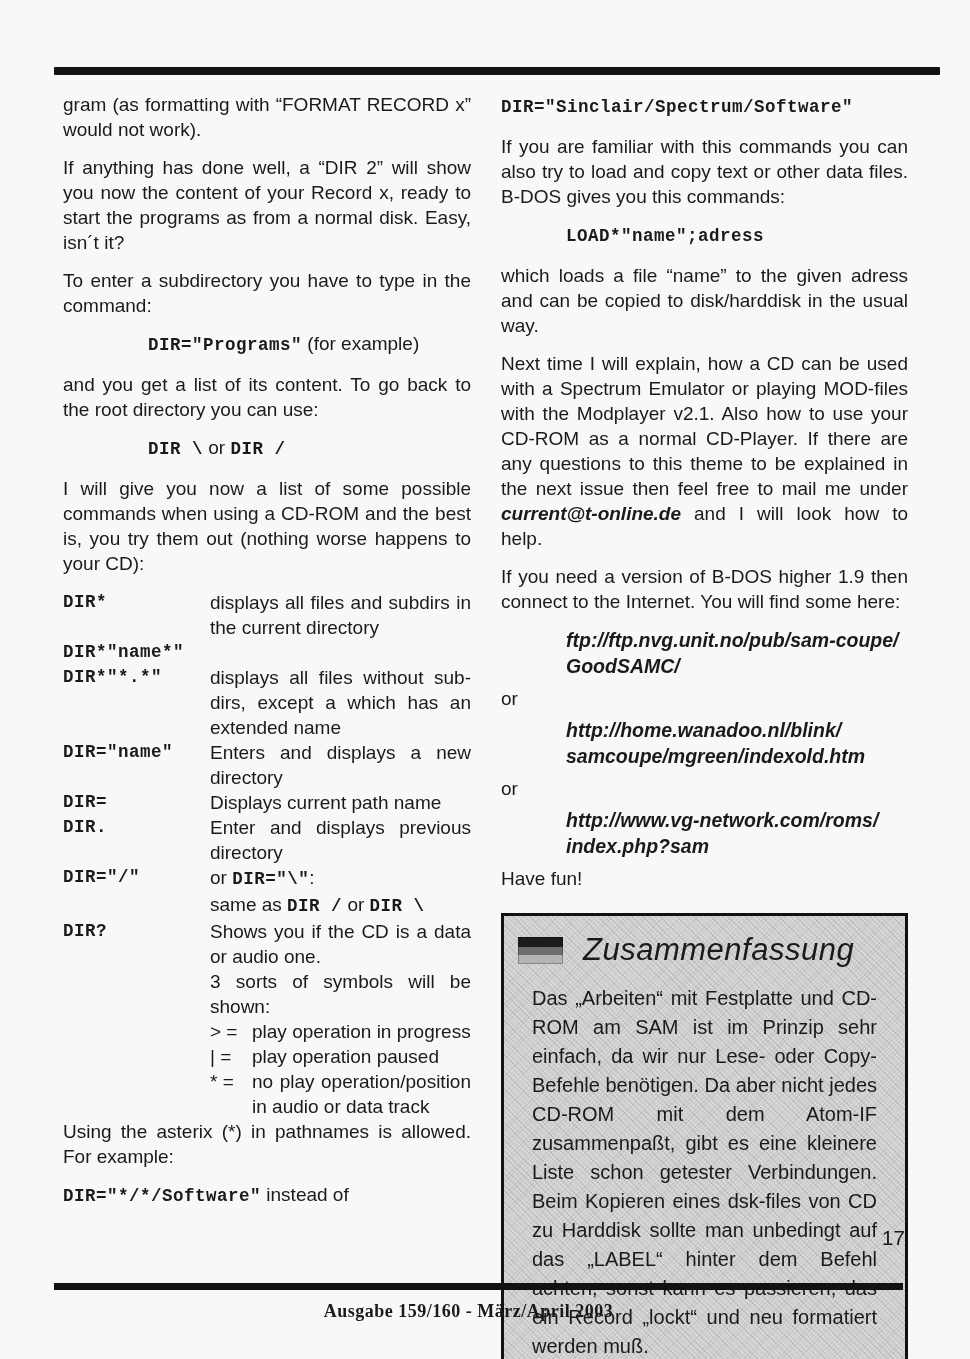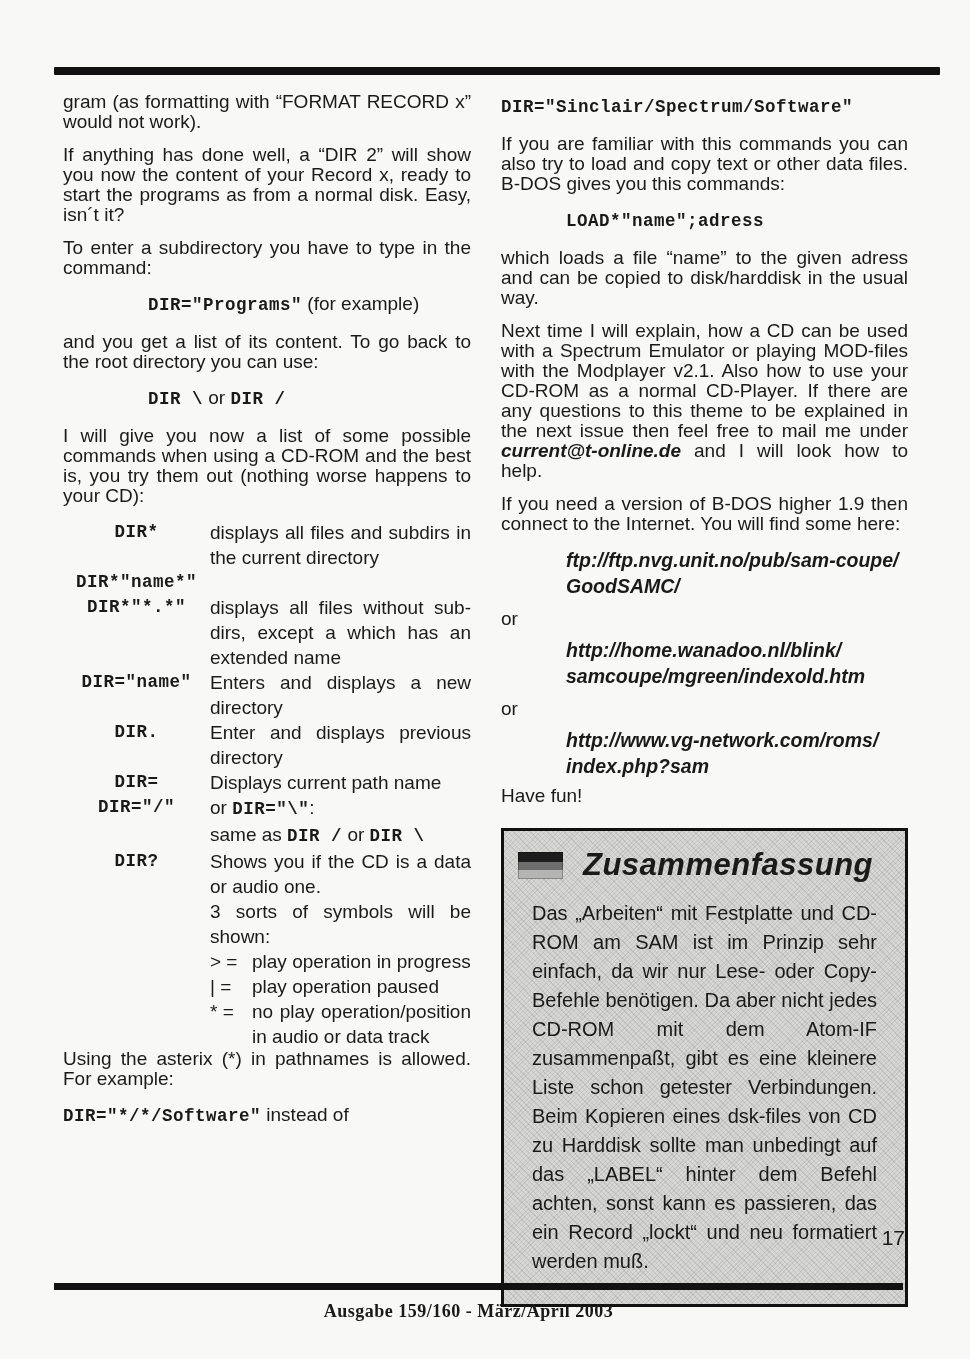--- a/index.html
+++ b/index.html
@@ -8,29 +8,29 @@
     width:970px;height:1359px;
     background:#f8f8f6;
     font-family:"Liberation Sans", sans-serif;
     color:#1a1a1a;
     overflow:hidden;
   }
   .top-rule{position:absolute;left:54px;top:67px;width:886px;height:8px;background:#121212;border-radius:1px;}
   .col{position:absolute;top:92px;}
   .col-left{left:63px;width:408px;}
   .col-right{left:501px;width:407px;}
-  p.body{margin:0 0 13px 0;font-size:19px;line-height:20px;text-align:justify;}
+  p.body{margin:0 0 13px 0;font-size:19px;line-height:25px;text-align:justify;}
   .code-line{margin:1px 0 14px 0;font-size:19px;line-height:25px;}
   .code-line.ind-l{padding-left:85px;}
   .code-line.ind-r{padding-left:65px;}
   .mono{font-family:"Liberation Mono","DejaVu Sans Mono",monospace;font-weight:700;font-size:17.5px;letter-spacing:.5px;}
   .bi{font-weight:700;font-style:italic;}
   .dir-table{margin:14px 0 0 0;font-size:19px;line-height:25px;}
   .dir-row{display:grid;grid-template-columns:147px 1fr;}
-  .dir-cmd{font-family:"Liberation Mono","DejaVu Sans Mono",monospace;font-weight:700;font-size:17.5px;letter-spacing:.5px;line-height:25px;text-align:center;}
+  .dir-cmd{font-family:"Liberation Mono","DejaVu Sans Mono",monospace;font-weight:700;font-size:17.5px;letter-spacing:.5px;line-height:25px;}
   .dir-desc{text-align:justify;}
   .sym-row{display:grid;grid-template-columns:42px 1fr;}
   .sym{white-space:nowrap;}
   .after-table{margin-top:17px;}
   .or-line{margin:0 0 6px 0;font-size:19px;line-height:25px;}
   .url-block{margin:4px 0 7px 0;padding-left:65px;font-size:19.5px;line-height:26px;}
   .summary-box{
     margin-top:22px;
     border:3px solid #111;
     background-color:#d7d7d5;
@@ -38,21 +38,21 @@
       repeating-linear-gradient(45deg, rgba(40,40,40,.10) 0 1px, rgba(0,0,0,0) 1px 4px),
       repeating-linear-gradient(-45deg, rgba(40,40,40,.08) 0 1px, rgba(0,0,0,0) 1px 3px);
     padding:14px 12px 12px 12px;
   }
   .summary-head{display:flex;align-items:center;gap:20px;margin:2px 0 10px 2px;}
   .flag{
     width:45px;height:27px;flex:0 0 45px;
     background:linear-gradient(to bottom,#1c1c1c 0 36%, #6e6e6e 36% 68%, #b4b4b2 68% 100%);
     box-shadow:0 0 0 1px rgba(0,0,0,.25) inset;
   }
-  .summary-title{font-size:31px;font-weight:700;font-style:italic;letter-spacing:.5px;}
+  .summary-title{font-size:31px;font-weight:400;font-style:italic;letter-spacing:.5px;}
   .summary-body{margin:16px;font-size:20px;line-height:29px;text-align:justify;}
   .footer-rule{position:absolute;left:54px;top:1283px;width:849px;height:7px;background:#121212;}
   .footer-issue{
     position:absolute;left:44px;top:1301px;width:849px;text-align:center;
     font-family:"Liberation Serif","DejaVu Serif",serif;font-weight:700;font-size:18px;letter-spacing:.5px;
   }
   .footer-page{position:absolute;top:1226px;right:65px;font-size:21px;}
 </style>
 </head>
 <body>
@@ -83,26 +83,26 @@
       </div>
       <div class="dir-row">
         <div class="dir-cmd">DIR*"*.*"</div>
         <div class="dir-desc">displays all files without sub­dirs, except a which has an extended name</div>
       </div>
       <div class="dir-row">
         <div class="dir-cmd">DIR="name"</div>
         <div class="dir-desc">Enters and displays a new directory</div>
       </div>
       <div class="dir-row">
+        <div class="dir-cmd">DIR=</div>
+        <div class="dir-desc">Displays current path name</div>
+      </div>
+      <div class="dir-row">
         <div class="dir-cmd">DIR.</div>
         <div class="dir-desc">Enter and displays previous directory</div>
-      </div>
-      <div class="dir-row">
-        <div class="dir-cmd">DIR=</div>
-        <div class="dir-desc">Displays current path name</div>
       </div>
       <div class="dir-row">
         <div class="dir-cmd">DIR="/"</div>
         <div class="dir-desc">
           <span>or </span><span class="mono">DIR="\"</span><span>:</span><br>
           <span>same as </span><span class="mono">DIR /</span><span> or </span><span class="mono">DIR \</span>
         </div>
       </div>
       <div class="dir-row">
         <div class="dir-cmd">DIR?</div>

